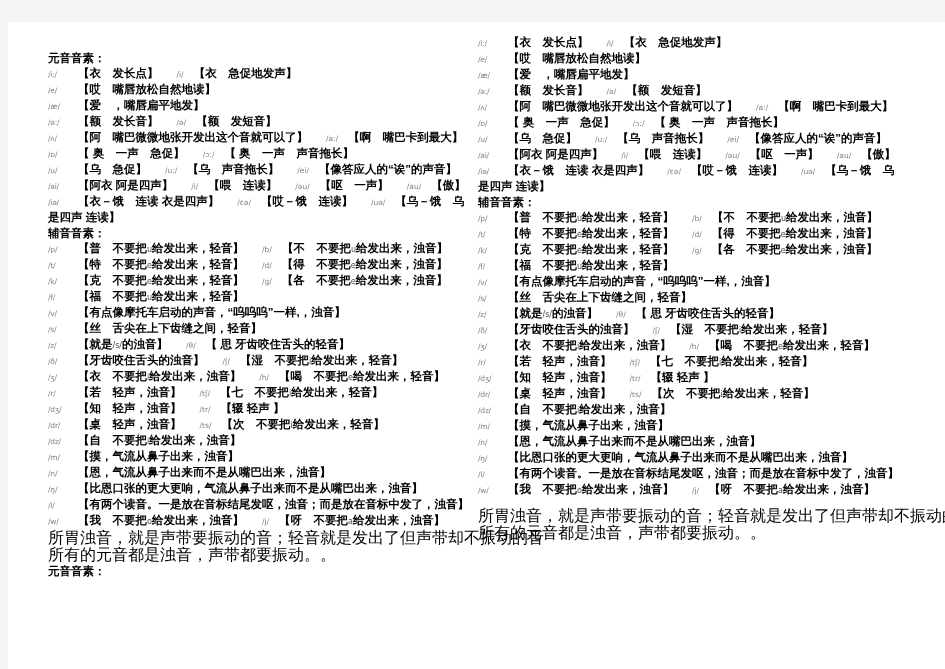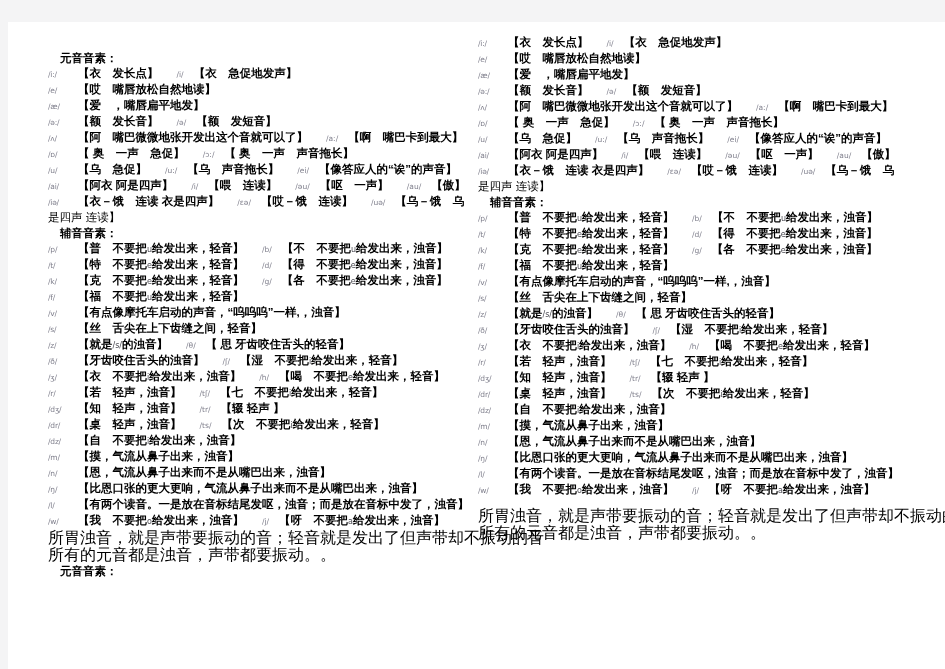--- a/index.html
+++ b/index.html
@@ -31,21 +31,20 @@
   }
   .col-left  { left: 40px; width: 420px; padding-top: 28px; }
   .col-right { left: 470px; width: 460px; padding-top: 13px; }
 
   .section-head {
     font-size: 11.5px;
     font-weight: bold;
     line-height: 16px;
     color: #000;
     white-space: nowrap;
-    margin-left: 12px;
   }
   .summary {
     font-size: 16px;
     line-height: 17px;
     color: #000;
     white-space: nowrap;
   }
   .spacer { height: 9px; }
 
   .row {
@@ -72,21 +71,21 @@
   .gap-sm { display: inline-block; width: 10px; flex: 0 0 auto; }
   .gap-md { display: inline-block; width: 18px; flex: 0 0 auto; }
   .ipa-inline {
     color: #7f7f8c;
     font-family: "DejaVu Sans", sans-serif;
     font-size: 7.5px;
     flex: 0 0 auto;
   }
   .cont {
     font-size: 11.5px;
-    font-weight: normal;
+    font-weight: bold;
     color: #000;
     line-height: 15px;
     white-space: nowrap;
   }
   .tiny-sym {
     font-family: "DejaVu Sans", sans-serif;
     font-size: 8px;
     color: #4a4a52;
   }
 </style>

